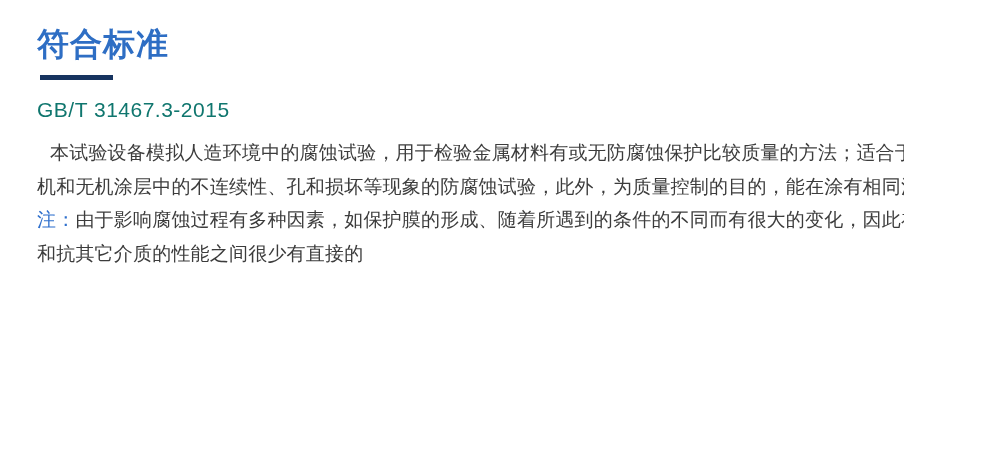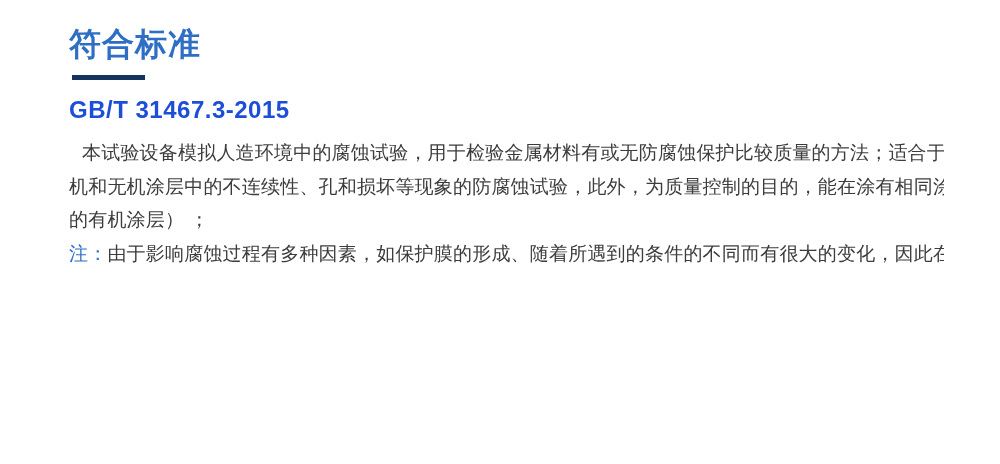--- a/index.html
+++ b/index.html
@@ -8,43 +8,42 @@
     background: #ffffff;
     font-family: "Liberation Sans", "DejaVu Sans", sans-serif;
   }
   .page {
     position: relative;
     width: 904px;
     height: 464px;
     background: #ffffff;
     overflow: hidden;
     box-sizing: border-box;
-    padding: 27px 28px 0 29px;
-    margin-left: 40px;
+    padding: 27px 28px 0 37px;
   }
   .section-title {
     margin: 0;
     font-size: 32px;
     line-height: 34px;
     font-weight: 700;
     color: #2e6ec4;
     letter-spacing: 1px;
   }
   .title-underline {
     margin: 14px 0 0 3px;
     width: 73px;
     height: 5px;
     background: #16335f;
   }
   .standard-code {
     margin-top: 19px;
-    font-size: 24px;
+    font-size: 21px;
     line-height: 22px;
-    font-weight: 700;
-    color: #1d4ed8;
+    font-weight: 400;
+    color: #0f766e;
     letter-spacing: 0.5px;
   }
   .body-text {
     margin-top: 15px;
     color: #3c3c3c;
   }
   .text-line {
     height: 33.5px;
     line-height: 33.5px;
     font-size: 19px;
@@ -70,22 +69,22 @@
   <div class="standard-code">GB/T 31467.3-2015</div>
 
   <div class="body-text">
 
     <div class="text-line indent"><span class="accent"></span><span>本试验设备模拟人造环境中的腐蚀试验，用于检验金属材料有或无防腐蚀保护比较质量的方法；适合于快速分析有</span></div>
 
     <div class="text-line"><span class="accent"></span><span>机和无机涂层中的不连续性、孔和损坏等现象的防腐蚀试验，此外，为质量控制的目的，能在涂有相同涂料的试样之</span></div>
 
 
 
-    <div class="text-line"><span class="accent"></span><span>的有机涂层） ；</span></div>
 
 
 
     <div class="text-line"><span class="accent">注：</span><span>由于影响腐蚀过程有多种因素，如保护膜的形成、随着所遇到的条件的不同而有很大的变化，因此在抗盐雾作用</span></div>
 
+    <div class="text-line"><span class="accent"></span><span>和抗其它介质的性能之间很少有直接的</span></div>
 
   </div>
 
 </div>
 
 </body></html>

